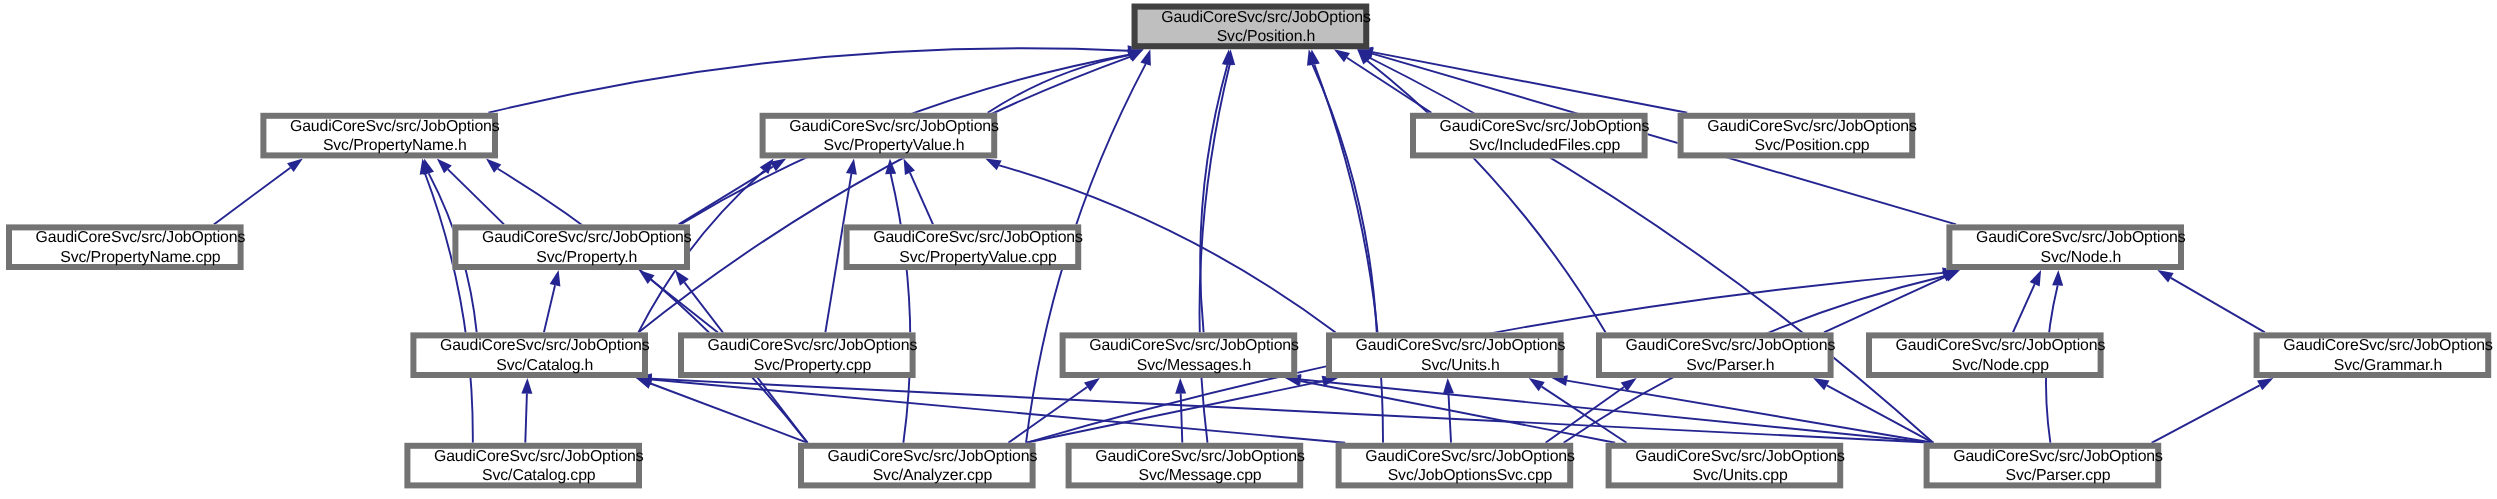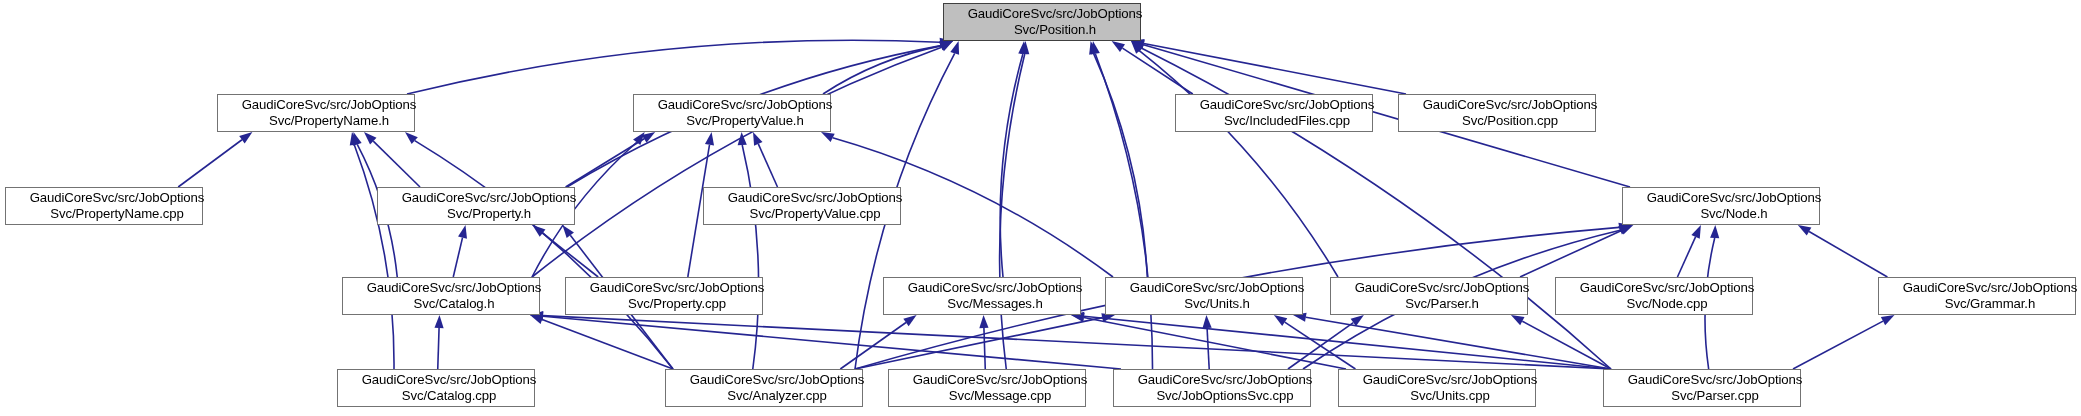--- a/index.html
+++ b/index.html
@@ -1,19 +1,19 @@
 <!DOCTYPE html>
 <html><head>
 <meta charset="utf-8">
 <style>
   html,body{margin:0;padding:0;background:#ffffff;}
   #canvas{position:relative;width:2081px;height:416px;background:#ffffff;
           font-family:"Liberation Sans","DejaVu Sans",sans-serif;overflow:hidden;}
   #edges{position:absolute;left:0;top:0;width:2081px;height:416px;}
-  .node{position:absolute;box-sizing:border-box;border:1px solid #737373;
+  .node{position:absolute;box-sizing:border-box;border:5px solid #737373;
         background:#ffffff;display:flex;align-items:center;justify-content:center;
         text-align:center;line-height:1.18;color:#000000;font-size:13.2px;
         letter-spacing:-0.1px;padding-left:26px;}
   .node.root{background:#bfbfbf;border-color:#404040;}
   .node .lbl{display:block;padding:0 3px;white-space:pre-line;}
 </style>
 </head>
 <body>
 
 <div id="canvas">

